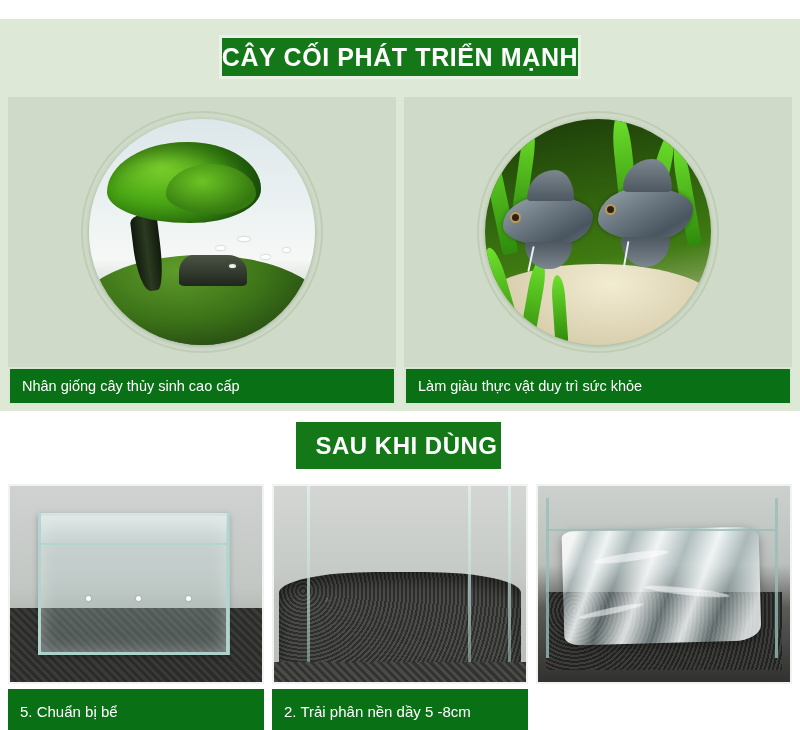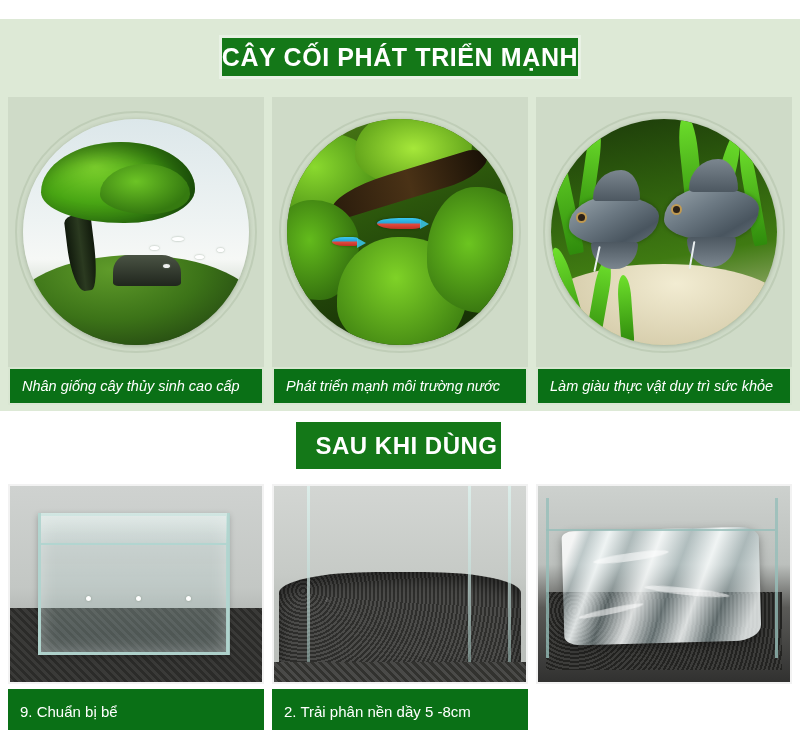--- a/index.html
+++ b/index.html
@@ -51,21 +51,20 @@
     gap: 8px;
     padding: 0 8px;
   }
 
   .circle-panel {
     flex: 1;
     display: flex;
     flex-direction: column;
     background: #cfdbc8;
     position: relative;
-    font-style: italic;
   }
 
   .circle-stage {
     flex: 1;
     position: relative;
     display: flex;
     align-items: center;
     justify-content: center;
     overflow: hidden;
   }
@@ -355,42 +354,20 @@
               <div class="fishdot" style="left:62%; top:64%; width:7px;"></div>
             </div>
           </div>
         </div>
       </div>
       <div class="cap-bar">
         <span>Nhân giống cây thủy sinh cao cấp</span>
       </div>
     </div>
 
-    <div class="circle-panel">
-      <div class="circle-stage">
-        <div class="circle-ring">
-          <div class="circle-img">
-            <div class="art">
-              <div class="aq2-bg"></div>
-              <div class="aq2-blob" style="left:-6%; top:6%;  width:46%; height:38%; background:radial-gradient(ellipse at 40% 40%,#8ad92e,#3b7c0f);"></div>
-              <div class="aq2-blob" style="left:30%; top:-4%; width:52%; height:34%; background:radial-gradient(ellipse at 50% 50%,#a6e83a,#4a8c10);"></div>
-              <div class="aq2-wood"></div>
-              <div class="aq2-blob" style="left:-8%; top:36%; width:40%; height:44%; background:radial-gradient(ellipse at 45% 40%,#63bb1c,#24560a);"></div>
-              <div class="aq2-blob" style="left:22%; top:52%; width:58%; height:52%; background:radial-gradient(ellipse at 45% 35%,#7fd227,#2c6a0b);"></div>
-              <div class="aq2-blob" style="left:62%; top:30%; width:46%; height:56%; background:radial-gradient(ellipse at 40% 45%,#6cc520,#25590a);"></div>
-              <div class="tetra" style="left:40%; top:44%; width:44px;"></div>
-              <div class="tetra" style="left:20%; top:52%; width:26px; height:9px;"></div>
-            </div>
-          </div>
-        </div>
-      </div>
-      <div class="cap-bar">
-        <span>Phát triển mạnh môi trường nước</span>
-      </div>
-    </div>
 
     <div class="circle-panel">
       <div class="circle-stage">
         <div class="circle-ring">
           <div class="circle-img">
             <div class="art">
               <div class="aq3-bg"></div>
               <div class="leafblade" style="left:2%;  top:6%;  width:16px; height:54%; transform:rotate(-12deg);"></div>
               <div class="leafblade" style="left:14%; top:2%;  width:14px; height:46%; transform:rotate(8deg);"></div>
               <div class="leafblade" style="left:58%; top:-2%; width:18px; height:50%; transform:rotate(-6deg);"></div>
@@ -443,21 +420,21 @@
           <div class="p1-lip"></div>
           <div class="p1-edge" style="left:11%;  top:14%; width:3px; height:72%;"></div>
           <div class="p1-edge" style="left:86.2%;top:14%; width:3px; height:72%;"></div>
           <div class="p1-edge" style="left:11%;  top:29%; width:76%; height:2px;"></div>
           <div class="fishdot" style="left:30%; top:56%; width:5px; height:5px; background:#ffffff;"></div>
           <div class="fishdot" style="left:50%; top:56%; width:5px; height:5px; background:#ffffff;"></div>
           <div class="fishdot" style="left:70%; top:56%; width:5px; height:5px; background:#ffffff;"></div>
         </div>
       </div>
       <div class="photo-cap">
-        <span>9. Chuẩn bị bể</span>
+        <span>5. Chuẩn bị bể</span>
       </div>
     </div>
 
     <div class="photo-panel">
       <div class="photo-frame">
         <div class="art">
           <div class="p2-wall"></div>
           <div class="p2-soil"></div>
           <div class="p2-mat"></div>
           <div class="p2-glass" style="left:13%;"></div>

